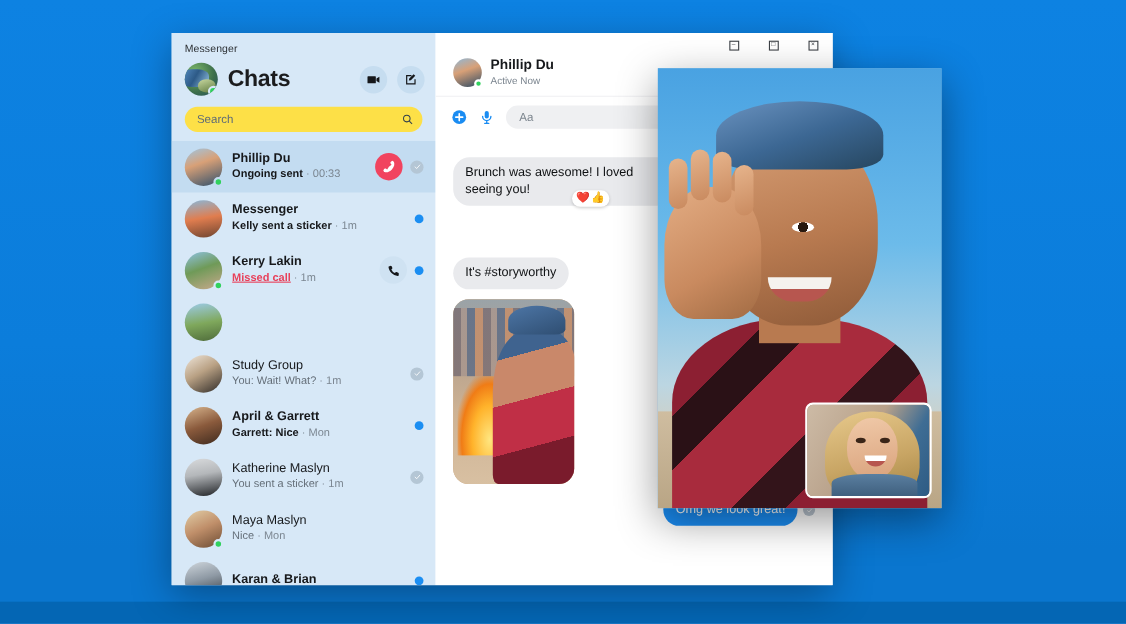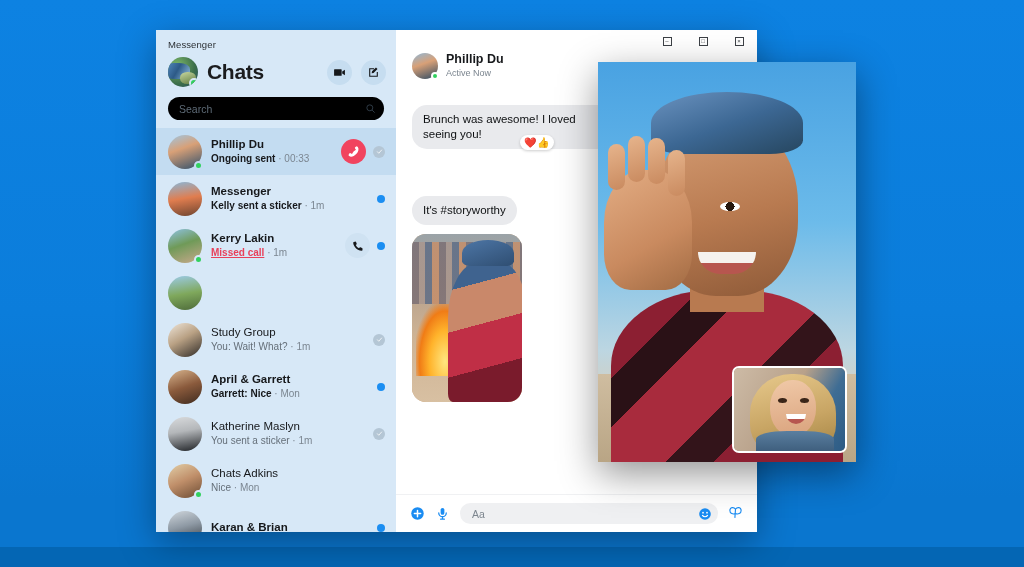--- a/index.html
+++ b/index.html
@@ -62,21 +62,21 @@
     flex: 1;
   }
   .round-btn {
     width: 25px; height: 25px; border-radius: 50%; background: #c6ddf0;
     display: flex; align-items: center; justify-content: center; flex: none;
   }
   .round-btn svg { width: 13px; height: 13px; fill: #15171a; }
 
   .search-wrap { padding: 6px 12px 8px 12px; }
   .search-box {
-    height: 23px; background: #000000; border-radius: 12px;
+    height: 23px; background: #fde047; border-radius: 12px;
     display: flex; align-items: center; padding: 0 8px 0 11px; gap: 4px;
   }
   .search-box .ph { flex: 1; font-size: 10.5px; color: #5e6b77; }
   .search-box svg { width: 11px; height: 11px; fill: none; stroke: #32404c; stroke-width: 2; }
 
   
   #chat-list { flex: 1; overflow: hidden; }
   .chat-row {
     display: flex; align-items: center; gap: 9px; padding: 6px 11px 6px 12px;
     height: 47px; position: relative;
@@ -402,21 +402,21 @@
               </svg>
             </span>
           </div>
         </div>
         <div class="chat-row">
           <div class="row-avatar">
             <div class="img" style="background: linear-gradient(155deg, rgb(226, 207, 168) 0%, rgb(192, 143, 106) 48%, rgb(107, 75, 51) 100%);"></div>
             <span class="presence-dot"></span>
           </div>
           <div class="row-text">
-            <div class="row-name">Chats Adkins</div>
+            <div class="row-name">Maya Maslyn</div>
             <div class="row-sub"><span>Nice</span><span class="muted"> · </span><span class="muted">Mon</span></div>
           </div>
           <div class="row-actions">
             <span class="spacer-dot"></span>
           </div>
         </div>
         <div class="chat-row">
           <div class="row-avatar">
             <div class="img" style="background: linear-gradient(165deg, rgb(207, 214, 220) 0%, rgb(142, 153, 164) 45%, rgb(44, 50, 56) 100%);"></div>
           </div>
@@ -448,53 +448,20 @@
       <div class="hdr-avatar">
         <div class="img" style="position:absolute;inset:0;border-radius:50%;overflow:hidden;
              background:linear-gradient(160deg,#8fb8d8 0%,#d8a077 42%,#2d4a63 100%);"></div>
         <span class="presence-dot"></span>
       </div>
       <div>
         <div class="hdr-name">Phillip Du</div>
         <div class="hdr-status">Active Now</div>
       </div>
     </div>
-
-    <div id="messages">
-        <div class="msg-row in">
-          <div class="bubble in">Brunch was awesome! I loved seeing you!</div>
-          <div class="reactions">
-            <span>❤️</span>
-            <span>👍</span>
-          </div>
-        </div>
-        <div class="msg-row out">
-          <div class="bubble out">Can you s</div>
-        </div>
-        <div class="msg-row in">
-          <div class="bubble in">It's #storyworthy</div>
-        </div>
-        <div class="msg-row in">
-          <div class="photo-msg">
-            <span class="campfire-sky"></span>
-            <span class="campfire-crowd"></span>
-            <span class="campfire-flame"></span>
-            <span class="campfire-person"></span>
-            <span class="campfire-cap"></span>
-          </div>
-        </div>
-        <div class="msg-row out">
-          <div class="bubble out">Omg we look great!</div>
-          <span class="out-check">
-            <svg viewBox="0 0 24 24">
-              <polyline points="4,12 9.5,18 20,6"></polyline>
-            </svg>
-          </span>
-        </div>
-      </div>
 
     <div id="composer">
       <span class="comp-icon">
         <svg viewBox="0 0 24 24">
           <circle cx="12" cy="12" r="10" fill="#1a8cf2"></circle>
           <path d="M12 7v10M7 12h10" stroke="#fff" stroke-width="2.4" stroke-linecap="round"></path>
         </svg>
       </span>
       <span class="comp-icon">
         <svg viewBox="0 0 24 24">
@@ -512,20 +479,53 @@
             <path d="M7.6 14.4a5.2 5.2 0 008.8 0" stroke="#fff" stroke-width="1.9" fill="none" stroke-linecap="round"></path>
           </svg>
         </span>
       </div>
       <span class="comp-icon">
         <svg viewBox="0 0 24 24">
           <path d="M12 5l-1 14M12 5c-3-4-9-3-9 2s5 7 9 5M12 5c3-4 9-3 9 2s-5 7-9 5" stroke="#1a8cf2" stroke-width="1.8" fill="none" stroke-linejoin="round"></path>
         </svg>
       </span>
     </div>
+
+    <div id="messages">
+        <div class="msg-row in">
+          <div class="bubble in">Brunch was awesome! I loved seeing you!</div>
+          <div class="reactions">
+            <span>❤️</span>
+            <span>👍</span>
+          </div>
+        </div>
+        <div class="msg-row out">
+          <div class="bubble out">Can you s</div>
+        </div>
+        <div class="msg-row in">
+          <div class="bubble in">It's #storyworthy</div>
+        </div>
+        <div class="msg-row in">
+          <div class="photo-msg">
+            <span class="campfire-sky"></span>
+            <span class="campfire-crowd"></span>
+            <span class="campfire-flame"></span>
+            <span class="campfire-person"></span>
+            <span class="campfire-cap"></span>
+          </div>
+        </div>
+        <div class="msg-row out">
+          <div class="bubble out">Omg we look great!</div>
+          <span class="out-check">
+            <svg viewBox="0 0 24 24">
+              <polyline points="4,12 9.5,18 20,6"></polyline>
+            </svg>
+          </span>
+        </div>
+      </div>
   </div>
 </div>
 
 <div id="video-window">
   <div class="vid-sky"></div>
   <div class="vid-sand"></div>
   <div class="vid-torso"></div>
   <div class="vid-neck"></div>
   <div class="vid-head"></div>
   <div class="vid-hair"></div>

